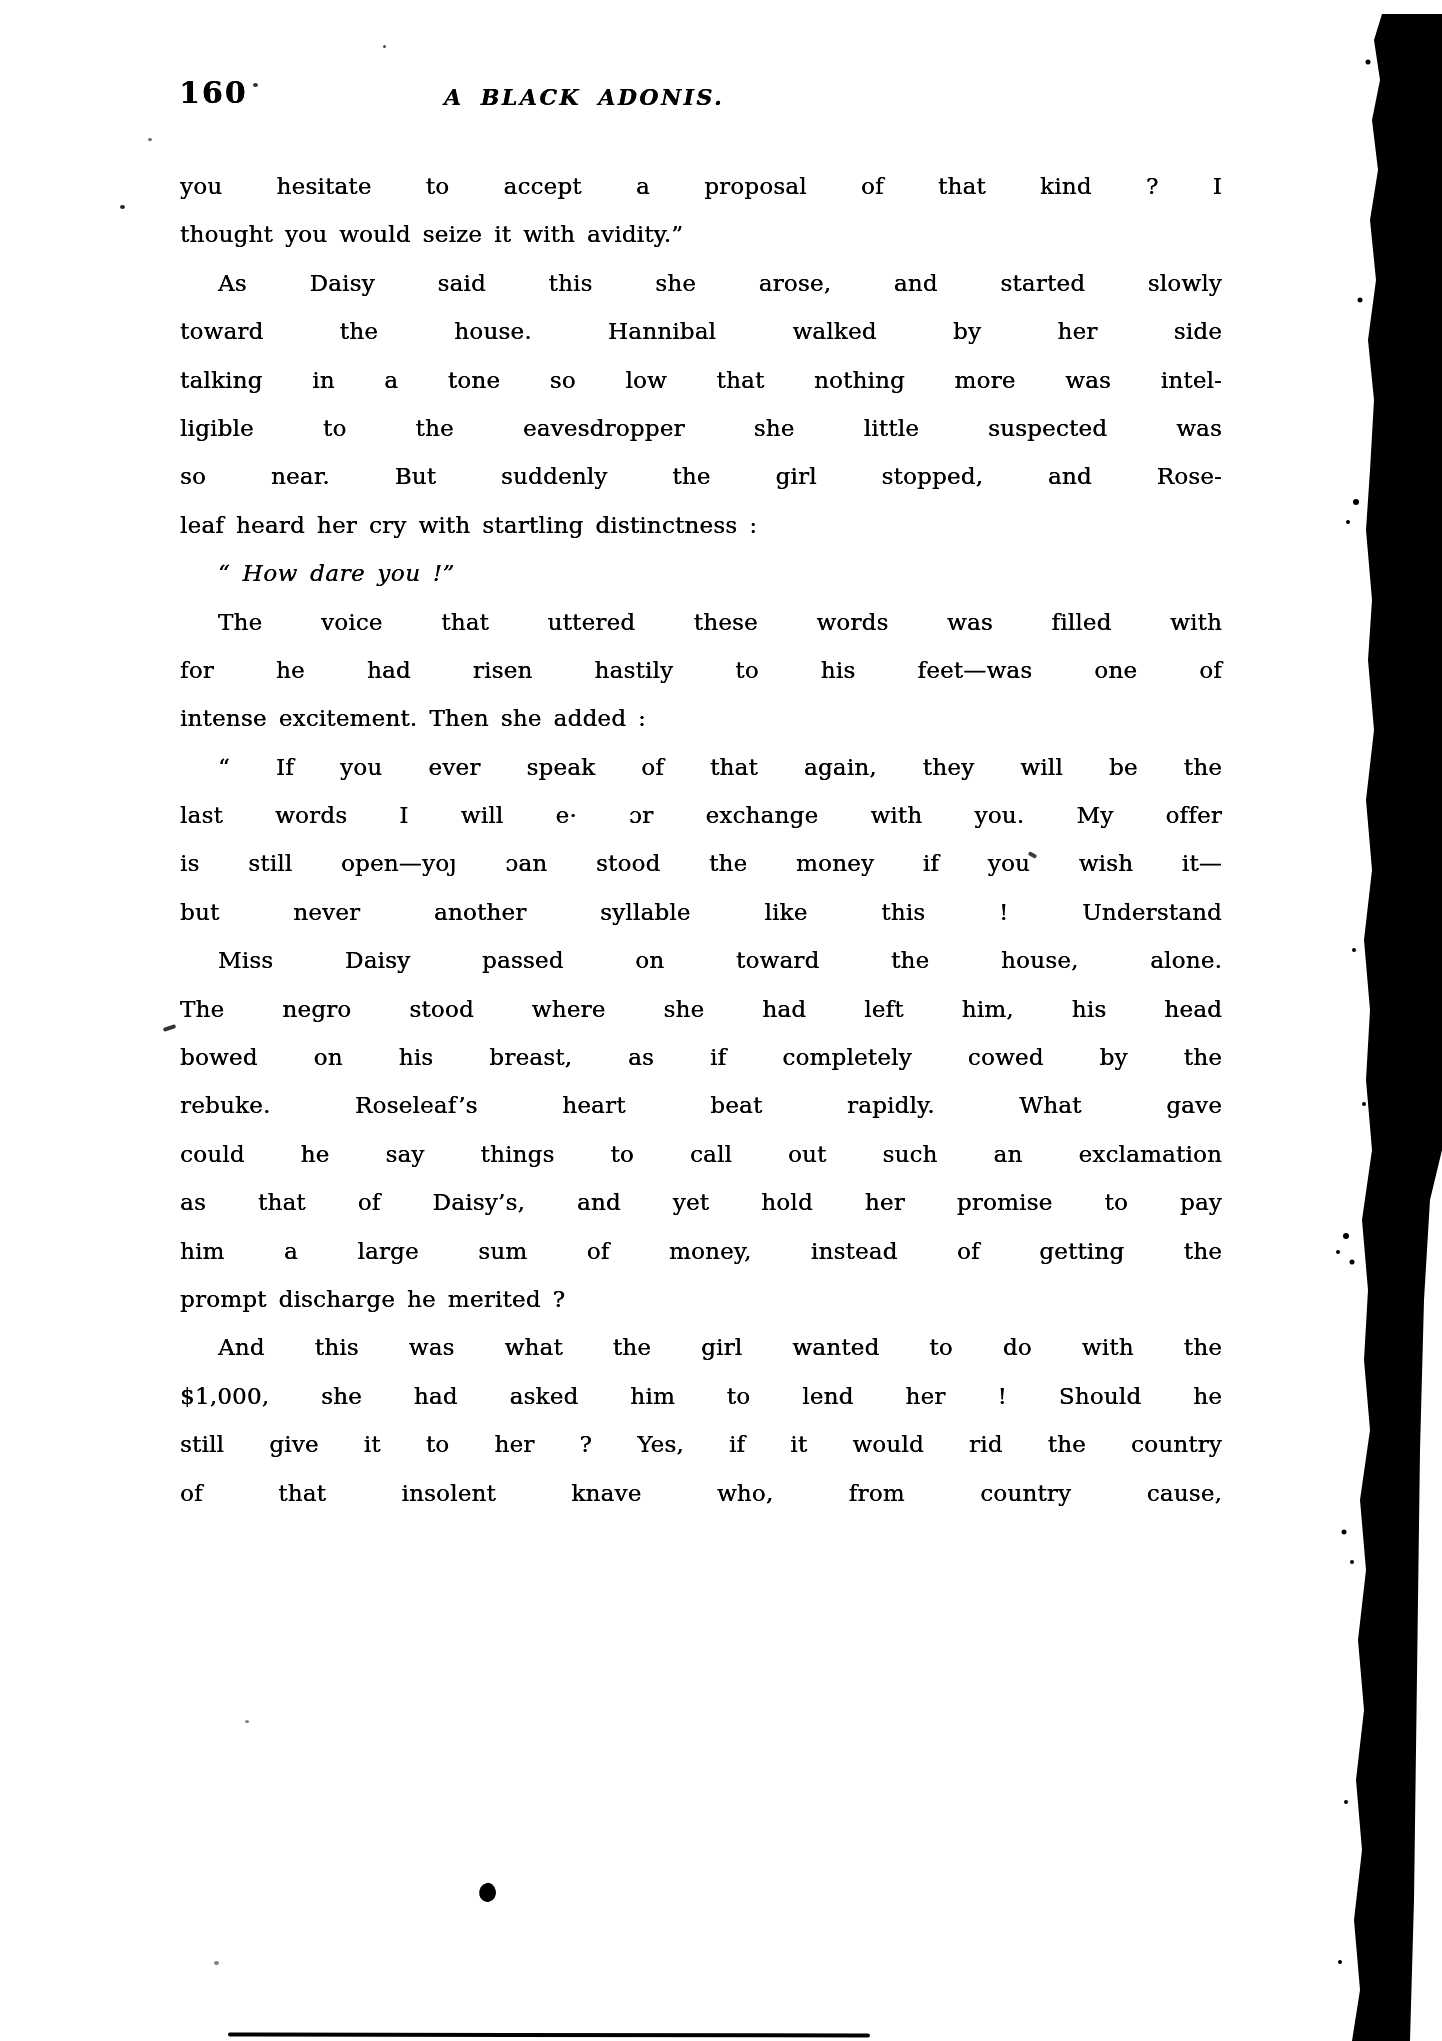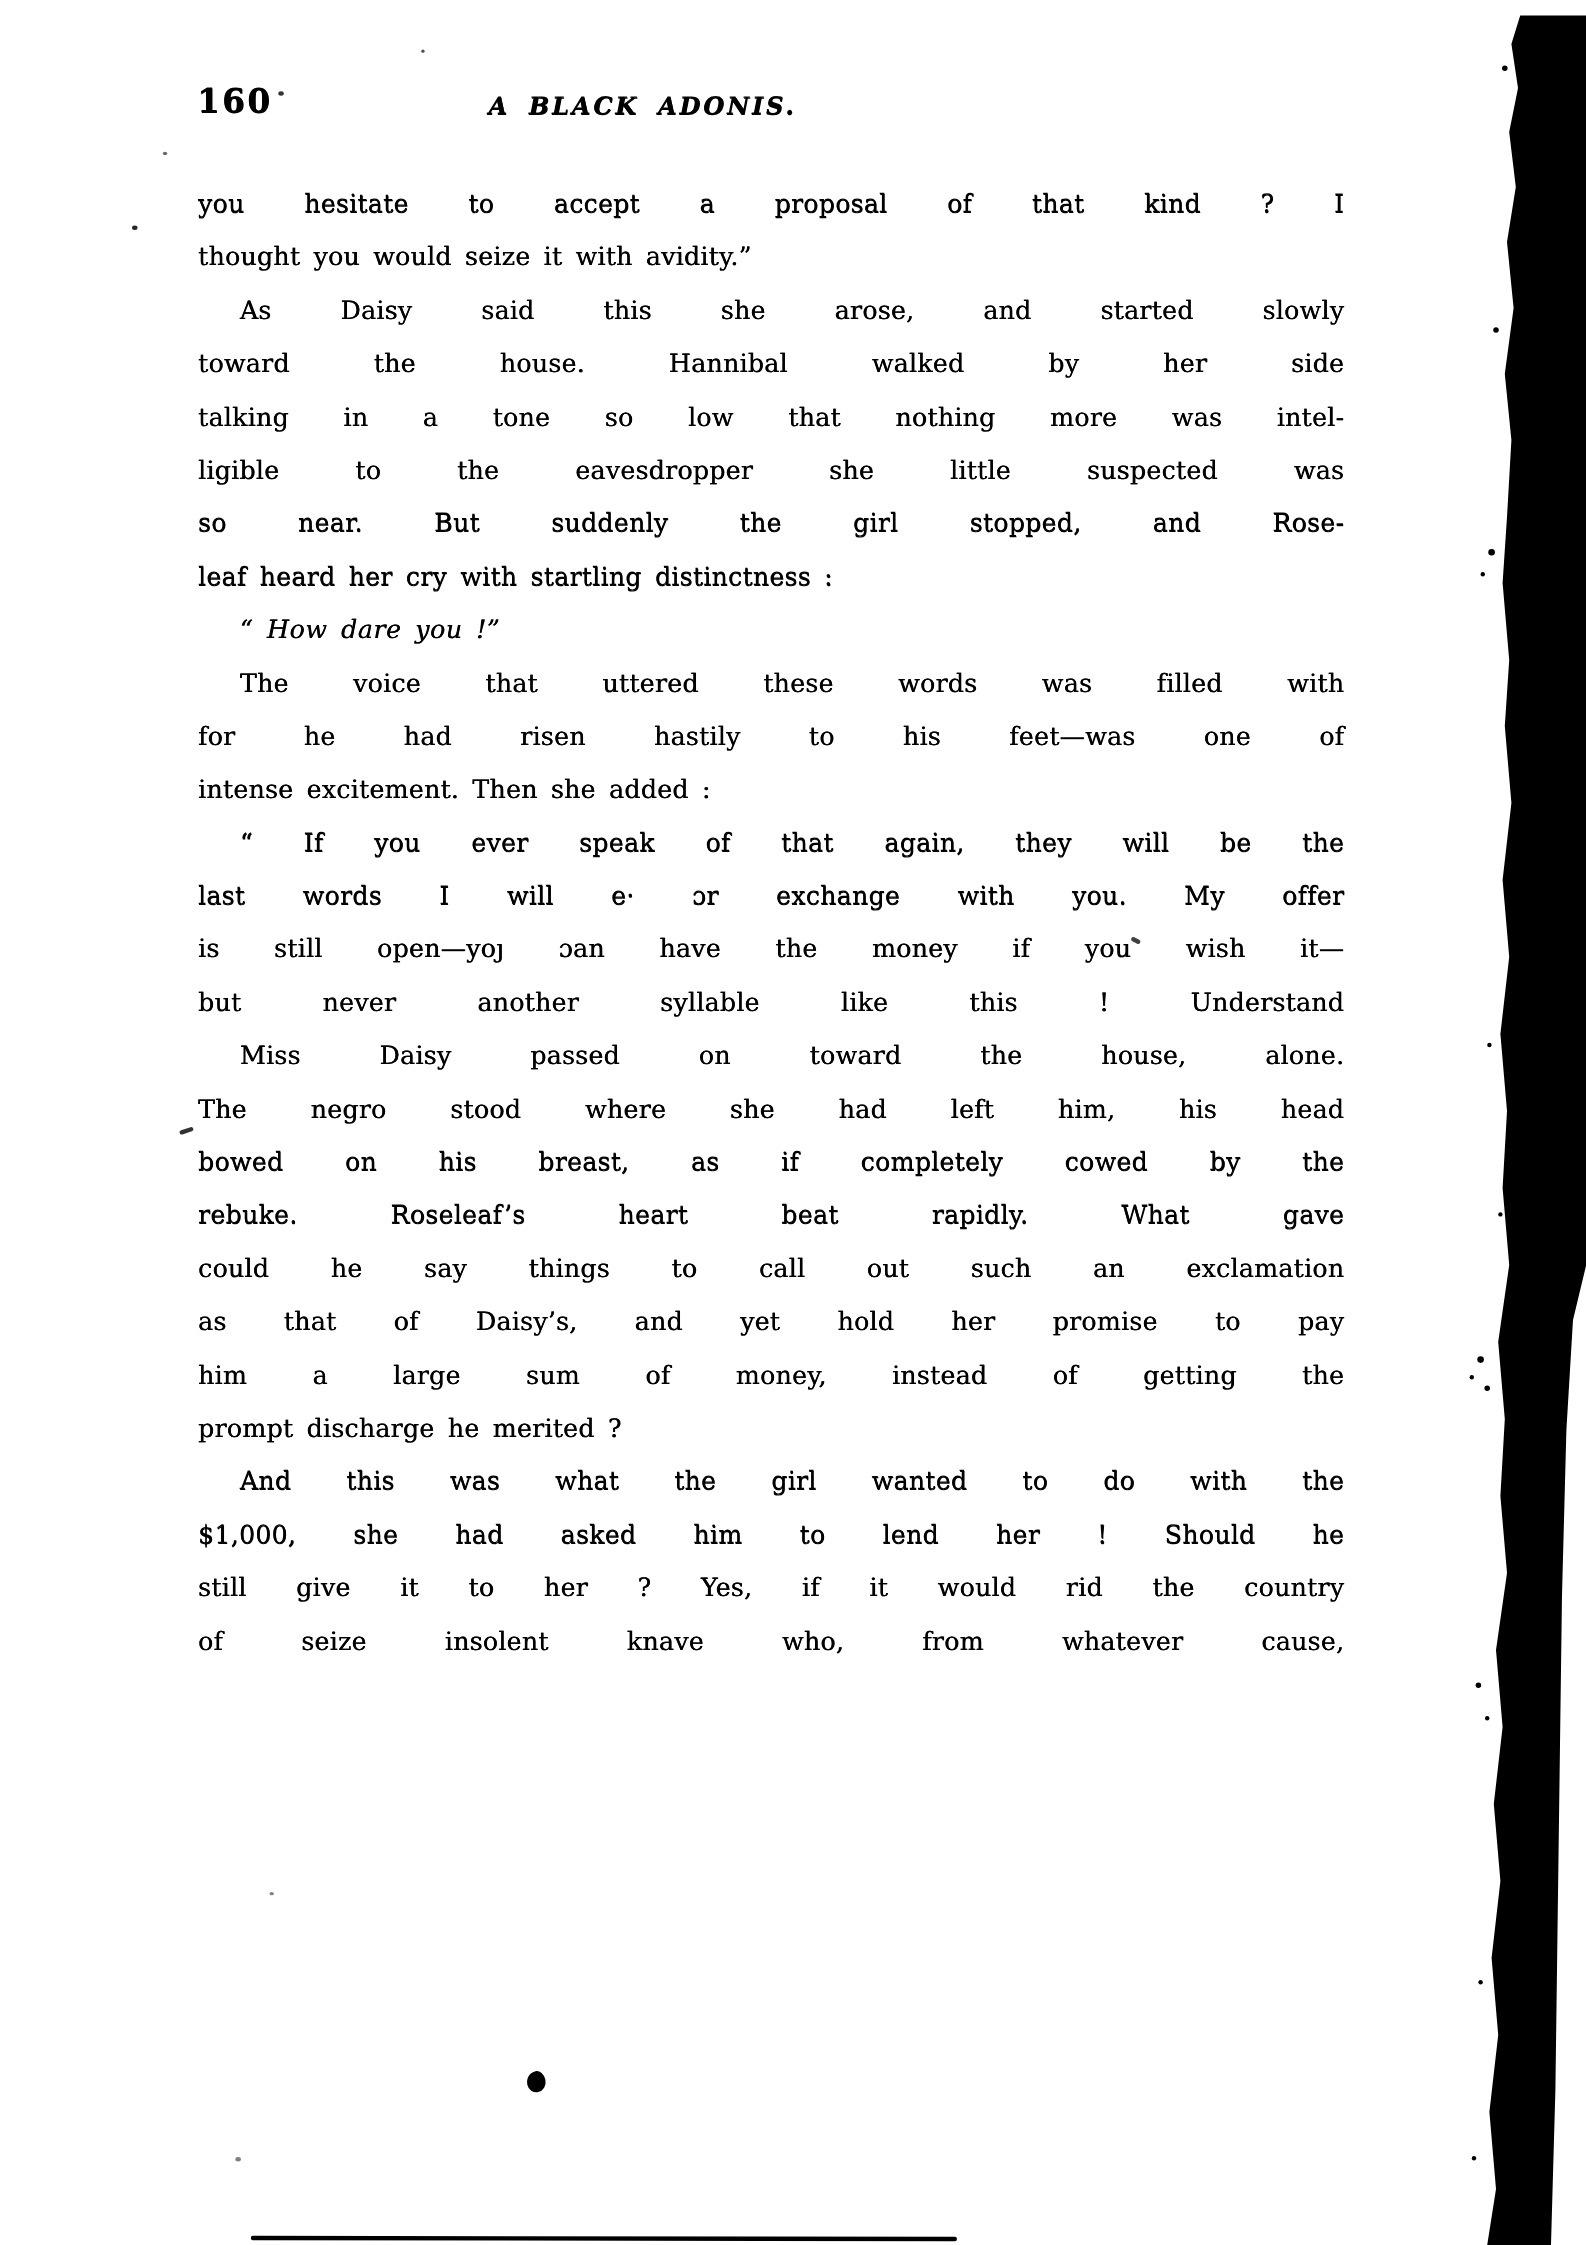--- a/index.html
+++ b/index.html
@@ -73,38 +73,38 @@
       <div class="line ink ind end italic">“ How dare you !”</div>
     </div>
     <div class="para">
       <div class="line ink ind">The voice that uttered these words was filled with</div>
       <div class="line ink">for he had risen hastily to his feet—was one of</div>
       <div class="line ink end">intense excitement.  Then she added :</div>
     </div>
     <div class="para">
       <div class="line ink ind">“ If you ever speak of that again, they will be the</div>
       <div class="line ink">last words I will e· ɔr exchange with you.  My offer</div>
-      <div class="line ink">is still open—yoȷ ɔan have the money if you wish it—</div>
+      <div class="line ink">is still open—yoȷ ɔan stood the money if you wish it—</div>
       <div class="line ink">but never another syllable like this !  Understand</div>
     </div>
     <div class="para">
       <div class="line ink ind">Miss Daisy passed on toward the house, alone.</div>
       <div class="line ink">The negro stood where she had left him, his head</div>
       <div class="line ink">bowed on his breast, as if completely cowed by the</div>
       <div class="line ink">rebuke.  Roseleaf’s heart beat rapidly.  What gave</div>
       <div class="line ink">could he say things to call out such an exclamation</div>
       <div class="line ink">as that of Daisy’s, and yet hold her promise to pay</div>
       <div class="line ink">him a large sum of money, instead of getting the</div>
       <div class="line ink end">prompt discharge he merited ?</div>
     </div>
     <div class="para">
       <div class="line ink ind">And this was what the girl wanted to do with the</div>
       <div class="line ink">$1,000, she had asked him to lend her !  Should he</div>
       <div class="line ink">still give it to her ?  Yes, if it would rid the country</div>
-      <div class="line ink">of seize insolent knave  who, from whatever cause,</div>
+      <div class="line ink">of that insolent knave  who, from country cause,</div>
     </div>
   </div>
 
   <svg class="edge-band" viewBox="0 0 112 2041" width="112" height="2041" xmlns="http://www.w3.org/2000/svg" aria-hidden="true">
     <polygon fill="#000" points="
       52,14 44,40 50,80 42,120 48,170 40,220 46,280 38,340 44,400 40,470 36,530
       42,600 38,660 44,730 36,800 42,870 34,940 40,1010 36,1080 42,1150 32,1220
       38,1290 34,1360 40,1430 30,1500 36,1570 28,1640 34,1710 26,1780 32,1850
       24,1920 30,1990 22,2041
       80,2041 84,1900 86,1750 88,1600 90,1450 94,1300 100,1200 112,1150 112,14"></polygon>

